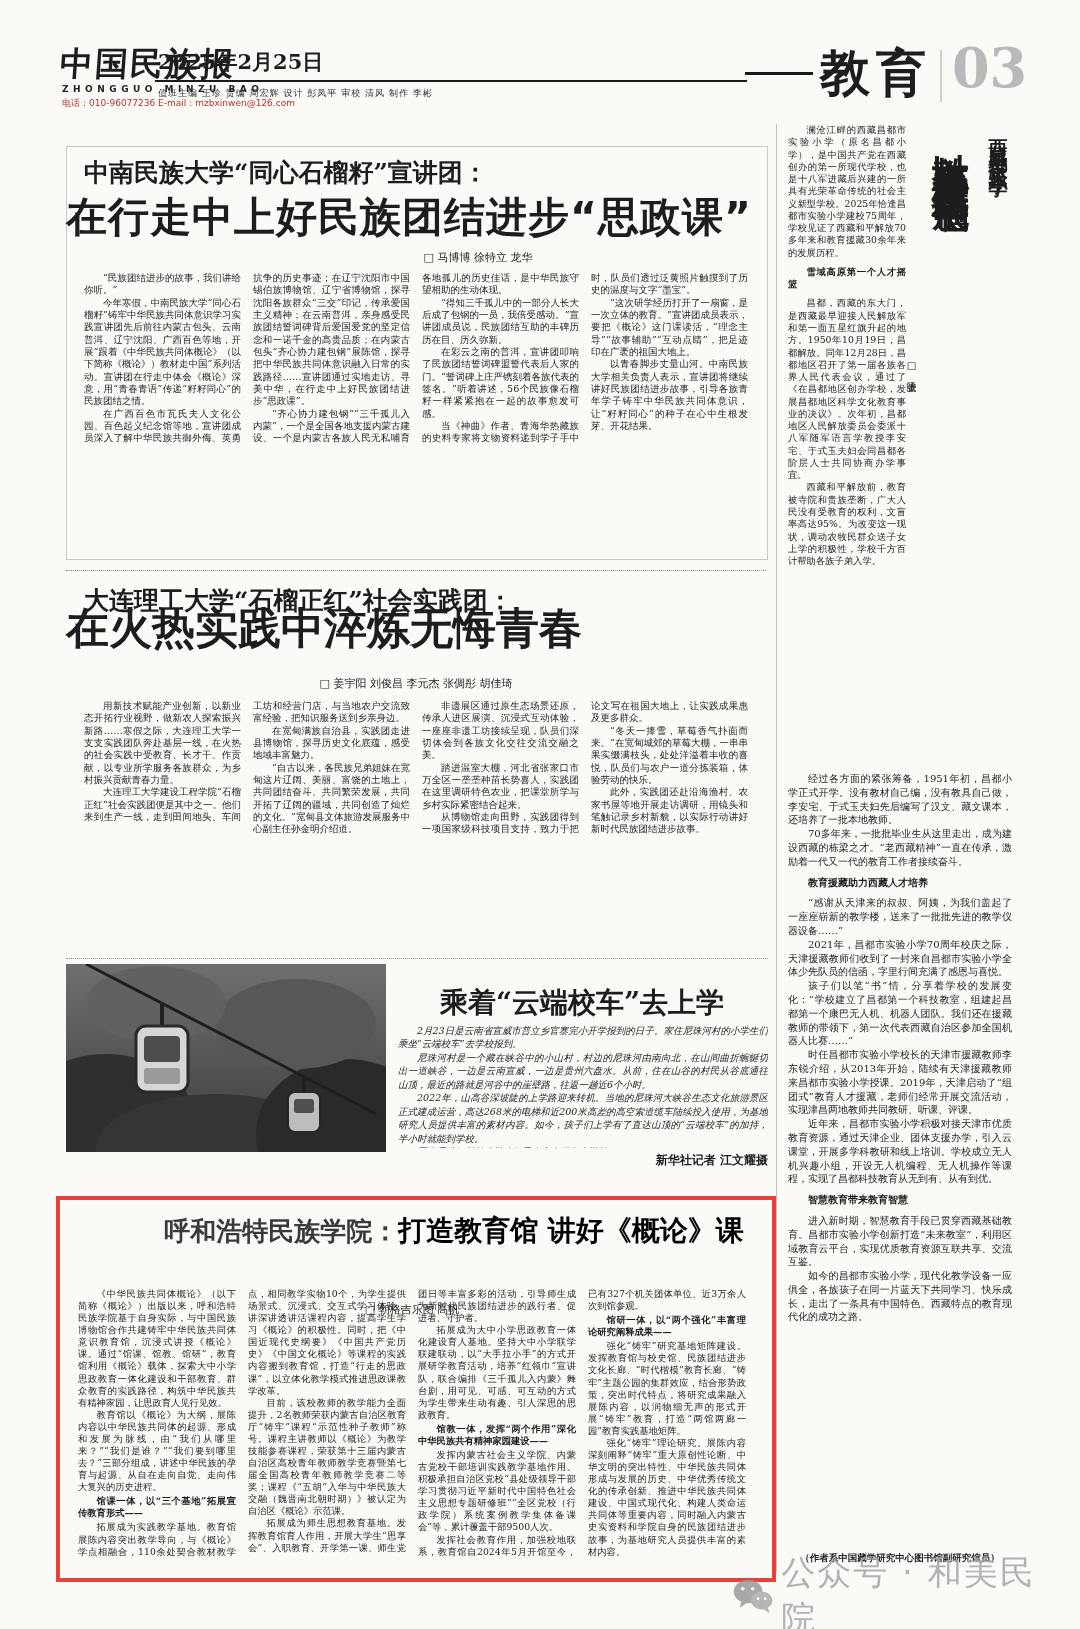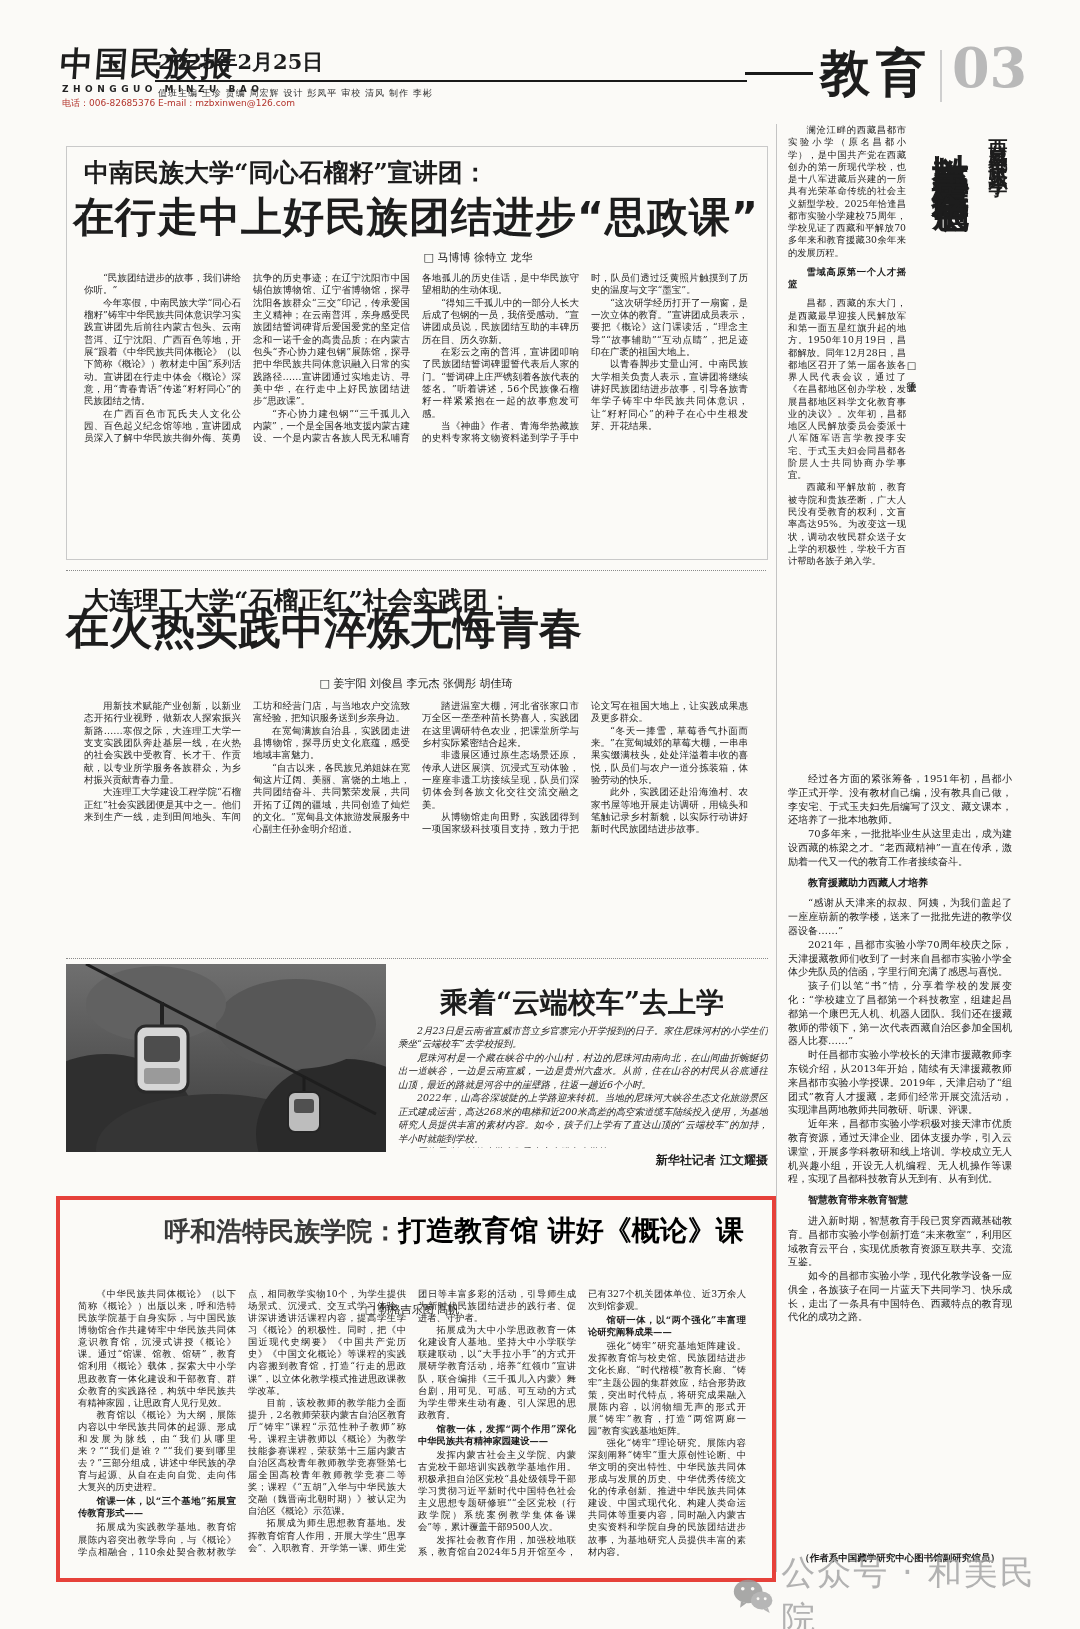--- a/index.html
+++ b/index.html
@@ -18,21 +18,21 @@
   .date-rule{left:155px;top:80px;width:592px;height:2px;background:#1a1a1a;}
   .staff{left:158px;top:87px;font-size:9px;color:#333;letter-spacing:1px;}
   .head-dash{left:745px;top:72px;width:68px;height:3px;background:#1a1a1a;}
   .section-title{left:820px;top:40px;font-size:50px;font-weight:900;letter-spacing:6px;}
   .head-div{left:940px;top:50px;width:2px;height:52px;background:#cfcfcf;}
   .page-no{left:952px;top:36px;font-size:54px;font-weight:bold;color:#b9b9b9;}
 
   
   .a1-box{left:66px;top:146px;width:700px;height:412px;border:1px solid #c9c9c9;}
   .a1-kicker{left:84px;top:156px;font-size:25px;font-weight:bold;}
-  .a1-title{left:66px;top:190px;width:700px;text-align:center;font-size:41px;font-weight:900;letter-spacing:1px;}
+  .a1-title{left:66px;top:190px;width:700px;text-align:left;font-size:41px;font-weight:900;letter-spacing:1px;}
   .a1-byline{left:66px;top:250px;width:824px;text-align:center;font-size:11px;color:#222;}
   .a1-body{left:84px;top:272px;width:664px;height:276px;column-count:4;column-gap:12px;font-size:9.5px;line-height:1.3;overflow:hidden;}
 
   .dot-sep1{left:66px;top:570px;width:700px;border-top:1px dotted #8a8a8a;}
 
   
   .a2-kicker{left:84px;top:584px;font-size:25px;font-weight:bold;}
   .a2-title{left:66px;top:600px;width:700px;text-align:left;font-size:43px;font-weight:900;}
   .a2-byline{left:66px;top:676px;width:700px;text-align:center;font-size:11px;color:#222;}
   .a2-body{left:84px;top:700px;width:664px;height:248px;column-count:4;column-gap:12px;font-size:9.5px;line-height:1.3;overflow:hidden;}
@@ -68,21 +68,21 @@
   
   .watermark{left:732px;top:1550px;width:310px;display:flex;align-items:center;gap:8px;color:#a6a6a6;font-size:34px;letter-spacing:2px;opacity:.85;z-index:6;}
 </style>
 </head>
 <body>
 
 <div class="page serif">
 
   <div class="abs logo serif">中国民族报</div>
   <div class="abs pinyin sans">ZHONGGUO MINZU BAO</div>
-  <div class="abs contact sans">电话：006-82685376 E-mail：mzbxinwen@126.com</div>
+  <div class="abs contact sans">电话：010-96077236 E-mail：mzbxinwen@126.com</div>
   <div class="abs date serif">2025年2月25日</div>
   <div class="abs date-rule"></div>
   <div class="abs staff sans">值班主编 王珍 责编 周宏辉 设计 彭凤平 审校 清风 制作 李彬</div>
   <div class="abs head-dash"></div>
   <div class="abs section-title sans">教育</div>
   <div class="abs head-div"></div>
   <div class="abs page-no serif">03</div>
 
   <div class="abs a1-box"></div>
   <div class="abs a1-kicker serif">中南民族大学“同心石榴籽”宣讲团：</div>
@@ -103,22 +103,22 @@
   <div class="abs dot-sep1"></div>
 
   <div class="abs a2-kicker serif">大连理工大学“石榴正红”社会实践团：</div>
   <div class="abs a2-title sans">在火热实践中淬炼无悔青春</div>
   <div class="abs a2-byline sans">□ 姜宇阳 刘俊昌 李元杰 张倜彤 胡佳琦</div>
   <div class="abs a2-body just">
     <p>用新技术赋能产业创新，以新业态开拓行业视野，做新农人探索振兴新路……寒假之际，大连理工大学一支支实践团队奔赴基层一线，在火热的社会实践中受教育、长才干、作贡献，以专业所学服务各族群众，为乡村振兴贡献青春力量。</p>
     <p>大连理工大学建设工程学院“石榴正红”社会实践团便是其中之一。他们来到生产一线，走到田间地头、车间工坊和经营门店，与当地农户交流致富经验，把知识服务送到乡亲身边。</p>
     <p>在宽甸满族自治县，实践团走进县博物馆，探寻历史文化底蕴，感受地域丰富魅力。</p>
     <p>“自古以来，各民族兄弟姐妹在宽甸这片辽阔、美丽、富饶的土地上，共同团结奋斗、共同繁荣发展，共同开拓了辽阔的疆域，共同创造了灿烂的文化。”宽甸县文体旅游发展服务中心副主任孙金明介绍道。</p>
+    <p>非遗展区通过原生态场景还原，传承人进区展演、沉浸式互动体验，一座座非遗工坊接续呈现，队员们深切体会到各族文化交往交流交融之美。</p>
     <p>踏进温室大棚，河北省张家口市万全区一垄垄种苗长势喜人，实践团在这里调研特色农业，把课堂所学与乡村实际紧密结合起来。</p>
-    <p>非遗展区通过原生态场景还原，传承人进区展演、沉浸式互动体验，一座座非遗工坊接续呈现，队员们深切体会到各族文化交往交流交融之美。</p>
     <p>从博物馆走向田野，实践团得到一项国家级科技项目支持，致力于把论文写在祖国大地上，让实践成果惠及更多群众。</p>
     <p>“冬天一捧雪，草莓香气扑面而来。”在宽甸城郊的草莓大棚，一串串果实缀满枝头，处处洋溢着丰收的喜悦，队员们与农户一道分拣装箱，体验劳动的快乐。</p>
     <p>此外，实践团还赴沿海渔村、农家书屋等地开展走访调研，用镜头和笔触记录乡村新貌，以实际行动讲好新时代民族团结进步故事。</p>
   </div>
 
   <div class="abs dot-sep2"></div>
 
   <div class="abs photo">
     <svg width="320" height="188" viewBox="0 0 320 188">
       <defs>

